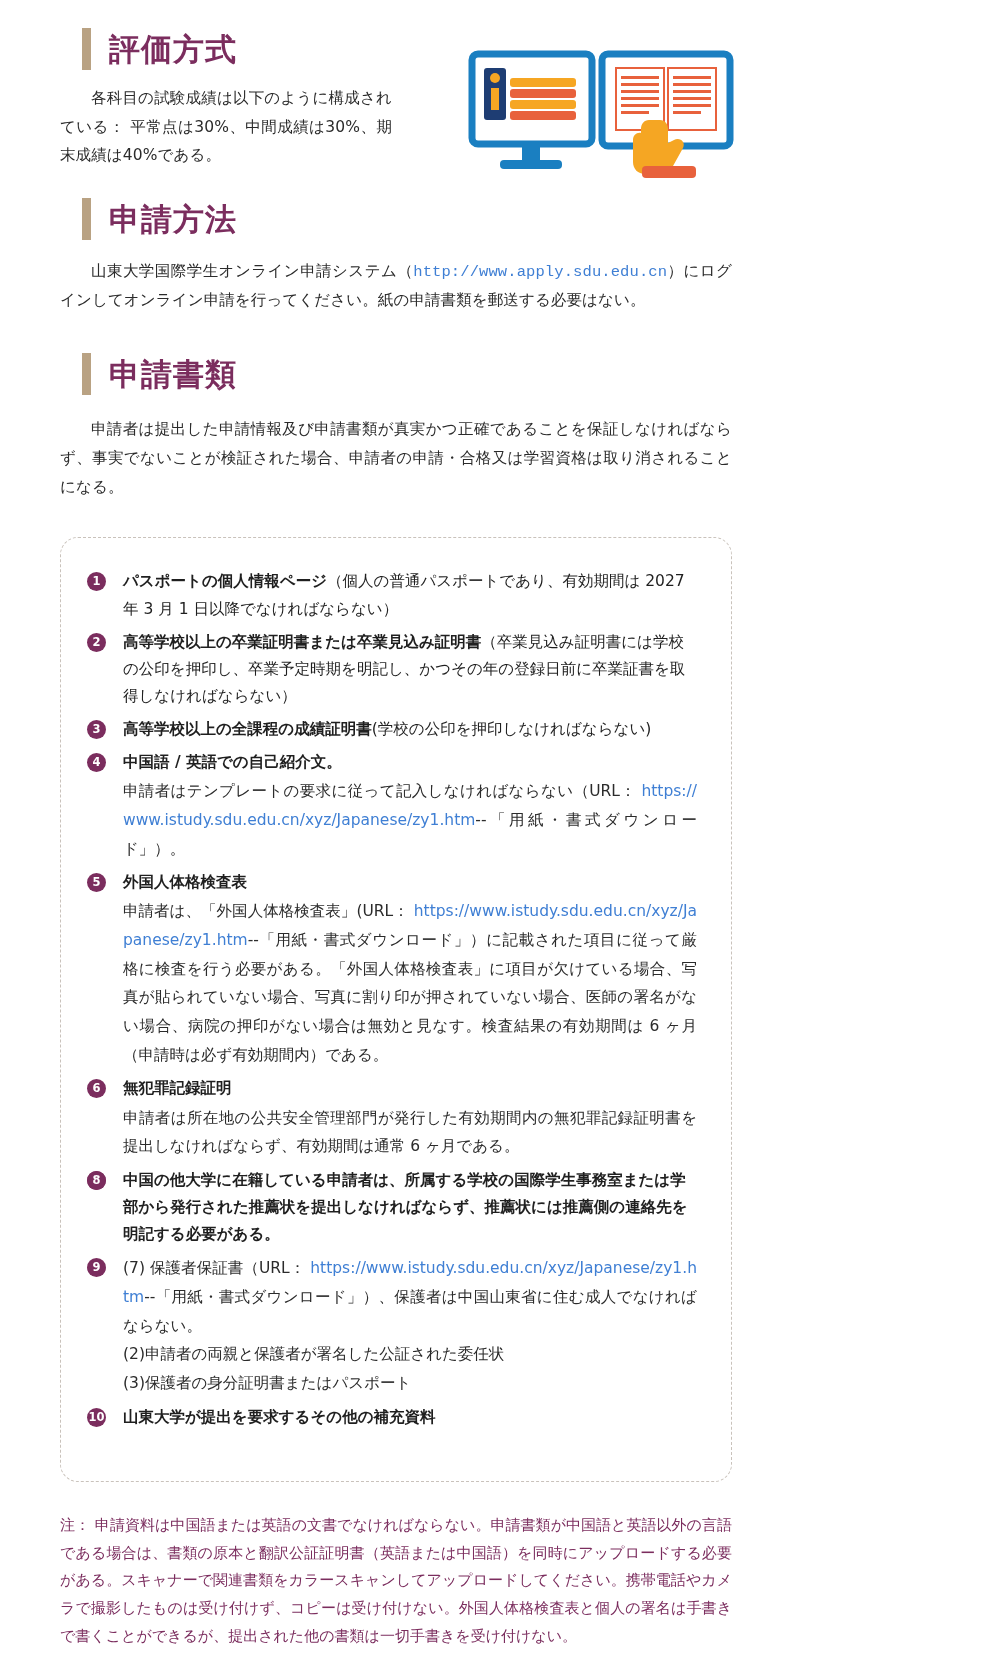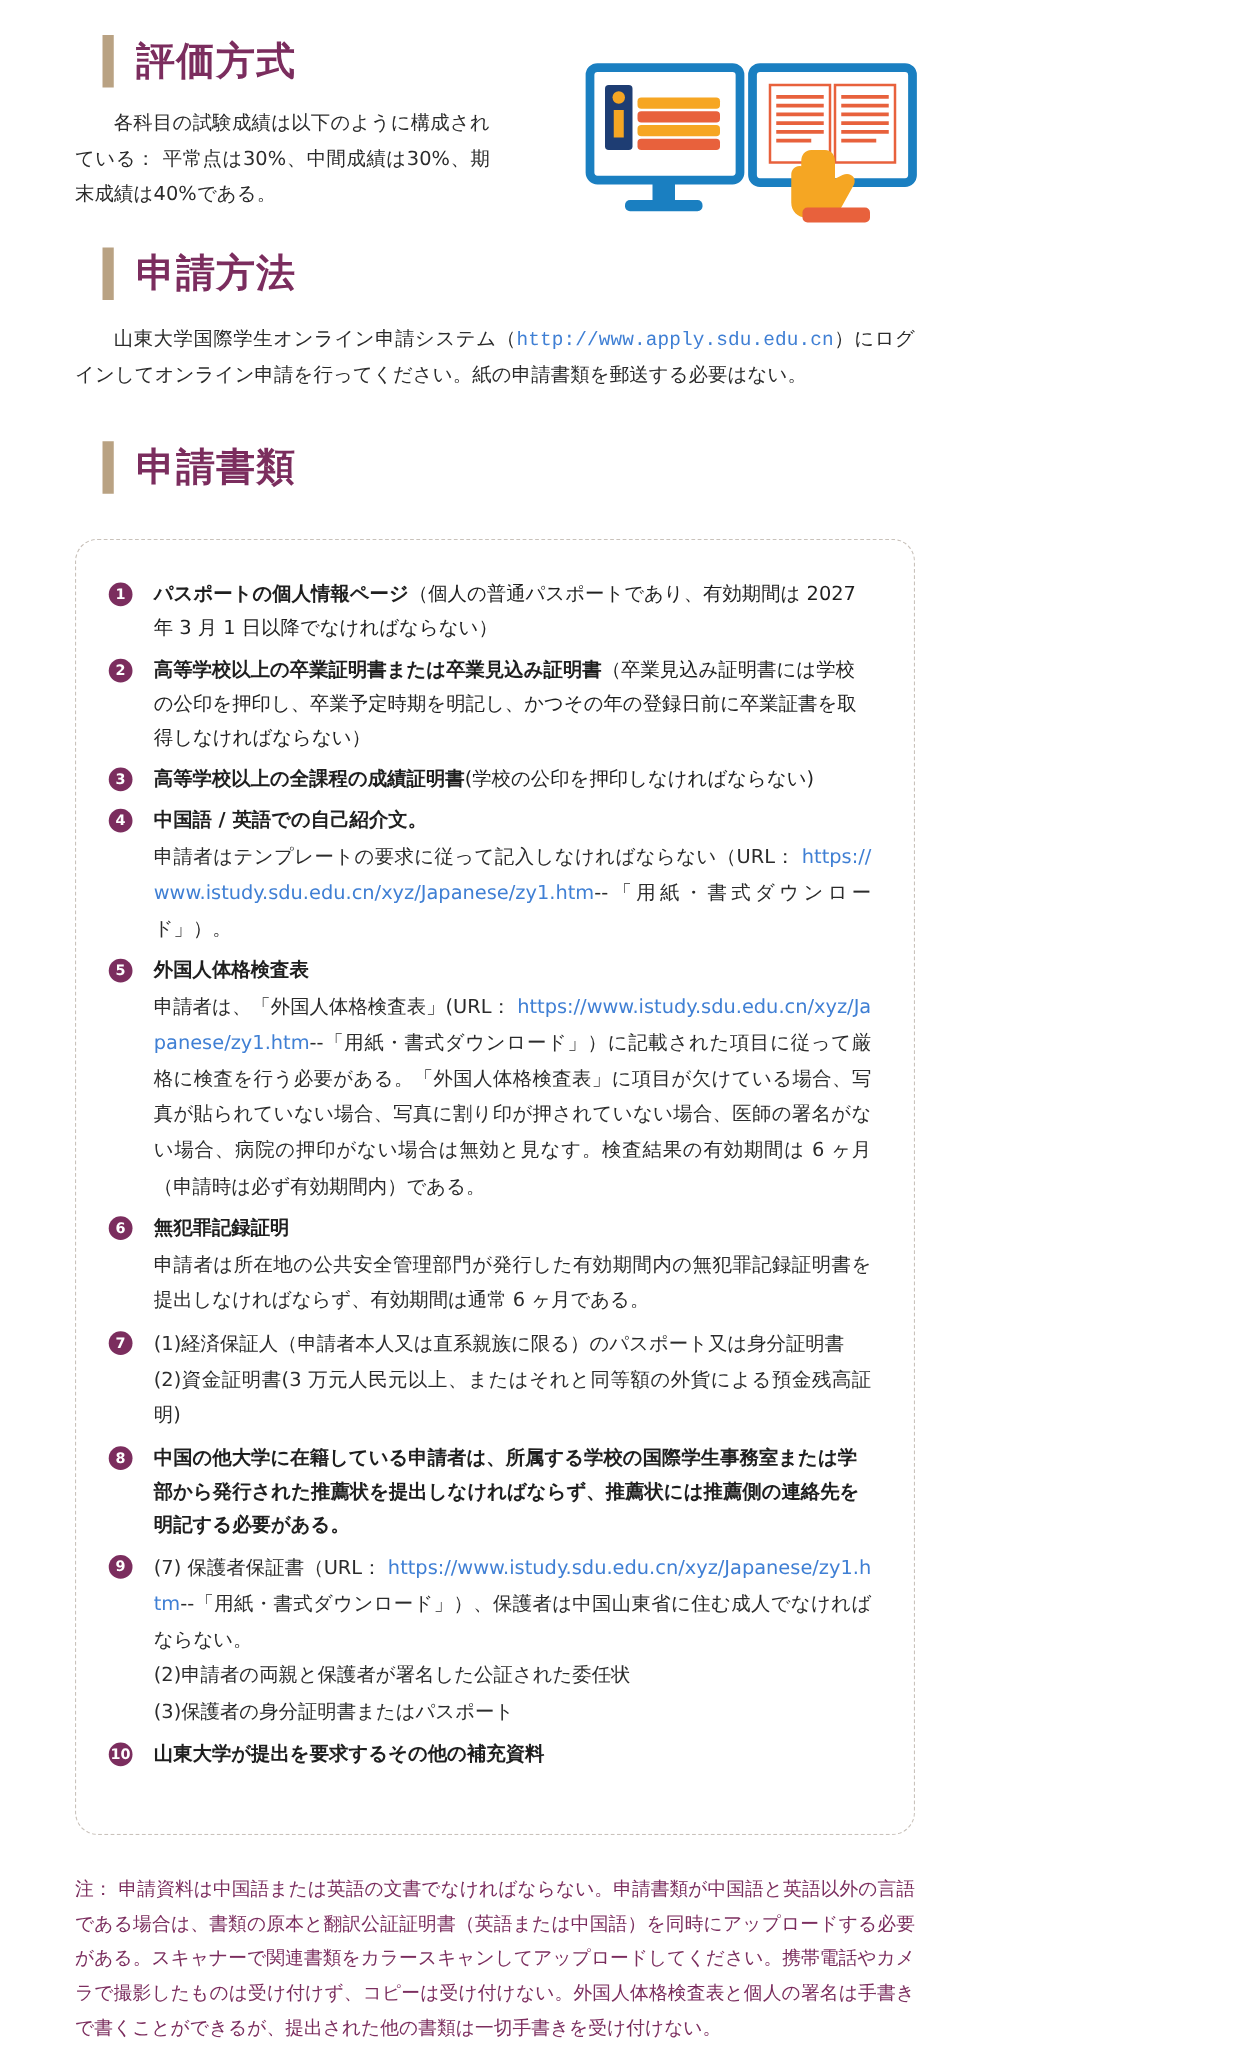--- a/index.html
+++ b/index.html
@@ -196,20 +196,21 @@
   <div class="section-head head-2">
     <span class="bar"></span>
     <span class="title">申請方法</span>
   </div>
   <p class="para para-2 indent"><span>山東大学国際学生オンライン申請システム（</span><a class="link" href="#">http://www.apply.sdu.edu.cn</a><span>）にログインしてオンライン申請を行ってください。紙の申請書類を郵送する必要はない。</span></p>
 
   <div class="section-head head-3">
     <span class="bar"></span>
     <span class="title">申請書類</span>
   </div>
+  <p class="para para-3 indent">申請者は提出した申請情報及び申請書類が真実かつ正確であることを保証しなければならず、事実でないことが検証された場合、申請者の申請・合格又は学習資格は取り消されることになる。</p>
 
   <div class="req-box">
     <ol class="req-list">
 
       <li>
         <span class="req-title"><span>パスポートの個人情報ページ</span><span class="req-tail">（個人の普通パスポートであり、有効期間は 2027 年 3 月 1 日以降でなければならない）</span></span>
       </li>
 
       <li>
         <span class="req-title"><span>高等学校以上の卒業証明書または卒業見込み証明書</span><span class="req-tail">（卒業見込み証明書には学校の公印を押印し、卒業予定時期を明記し、かつその年の登録日前に卒業証書を取得しなければならない）</span></span>
@@ -228,22 +229,20 @@
         <span class="req-title">外国人体格検査表</span>
         <span class="req-sub"><span>申請者は、「外国人体格検査表」(URL： </span><a class="link" href="#">https://www.istudy.sdu.edu.cn/xyz/Japanese/zy1.htm</a><span>--「用紙・書式ダウンロード」）に記載された項目に従って厳格に検査を行う必要がある。「外国人体格検査表」に項目が欠けている場合、写真が貼られていない場合、写真に割り印が押されていない場合、医師の署名がない場合、病院の押印がない場合は無効と見なす。検査結果の有効期間は 6 ヶ月（申請時は必ず有効期間内）である。</span></span>
       </li>
 
       <li>
         <span class="req-title">無犯罪記録証明</span>
         <span class="req-sub" style="white-space:pre-line;">申請者は所在地の公共安全管理部門が発行した有効期間内の無犯罪記録証明書を提出しなければならず、有効期間は通常 6 ヶ月である。</span>
       </li>
 
       <li>
-        <span class="req-sub" style="white-space:pre-line;">(1)経済保証人（申請者本人又は直系親族に限る）のパスポート又は身分証明書
-(2)資金証明書(3 万元人民元以上、またはそれと同等額の外貨による預金残高証明)</span>
       </li>
 
       <li>
         <span class="req-title">中国の他大学に在籍している申請者は、所属する学校の国際学生事務室または学部から発行された推薦状を提出しなければならず、推薦状には推薦側の連絡先を明記する必要がある。</span>
       </li>
 
       <li>
         <span class="req-sub" style="white-space:pre-line;"><span>(7) 保護者保証書（URL： </span><a class="link" href="#">https://www.istudy.sdu.edu.cn/xyz/Japanese/zy1.htm</a><span>--「用紙・書式ダウンロード」）、保護者は中国山東省に住む成人でなければならない。
 (2)申請者の両親と保護者が署名した公証された委任状
 (3)保護者の身分証明書またはパスポート</span></span>

